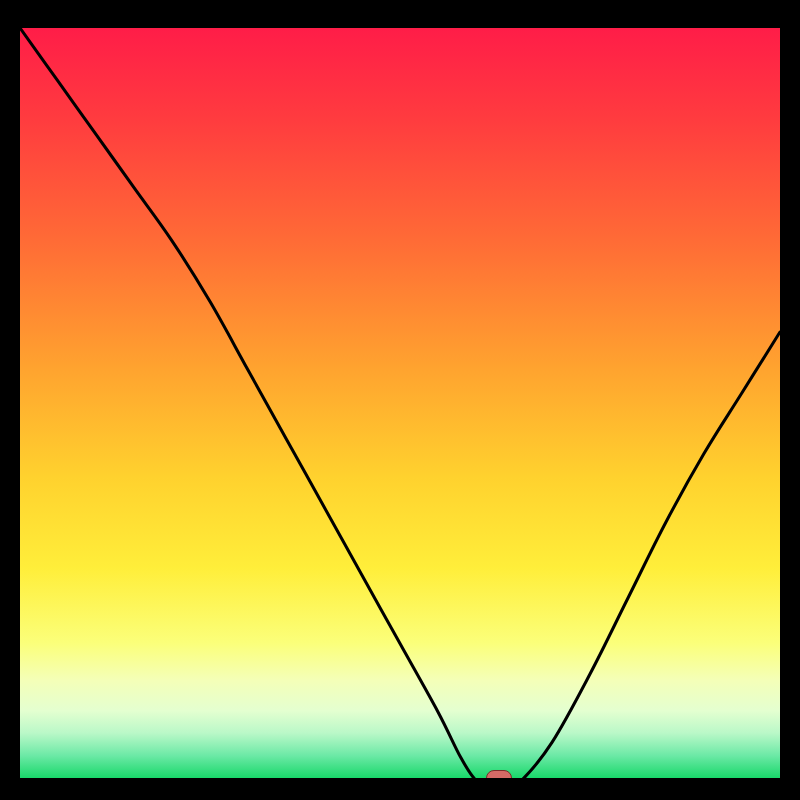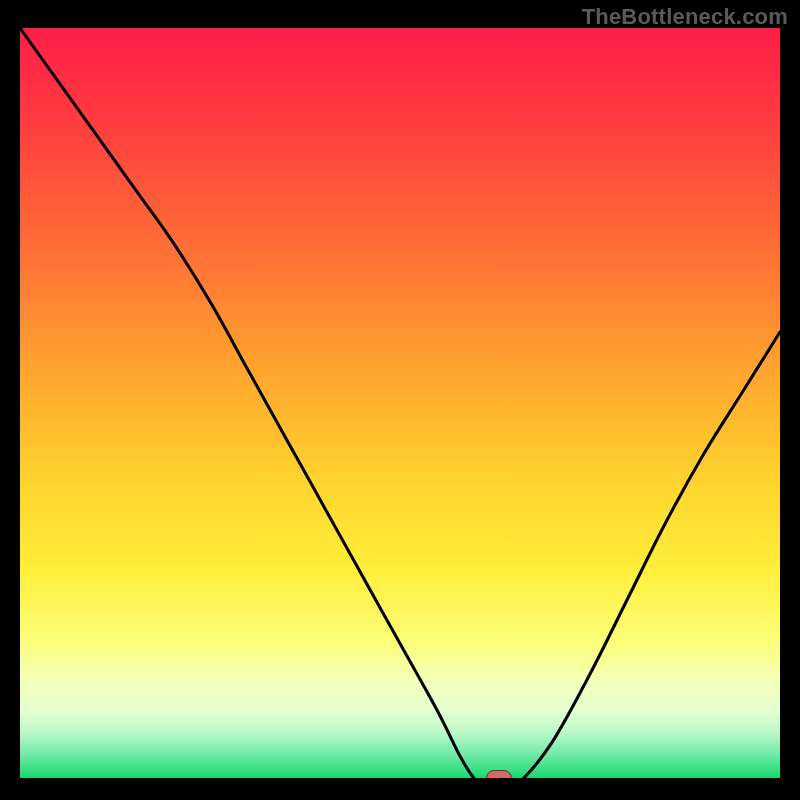--- a/index.html
+++ b/index.html
@@ -59,21 +59,20 @@
     border: 1px solid #7a2e2b;
     border-radius: 8px;
     transform: translate(-50%, -50%);
     z-index: 8;
   }
 </style>
 </head>
 <body>
 <div class="frame">
 
-  <div class="watermark">TheBottleneck.com</div>
 
   <div class="plot-area" style="left: 20px; top: 28px; width: 760px; height: 750px;">
     <svg class="curve" viewBox="0 0 1000 1000" preserveAspectRatio="none">
       <path id="curve-path" d="M 0.0 0.0 C 9.0 12.6, 32.0 44.8, 50.0 70.0 C 68.0 95.2, 82.0 114.8, 100.0 140.0 C 118.0 165.2, 132.0 184.8, 150.0 210.0 C 168.0 235.2, 182.0 253.0, 200.0 280.0 C 218.0 307.0, 232.0 329.4, 250.0 360.0 C 268.0 390.6, 282.0 417.6, 300.0 450.0 C 318.0 482.4, 332.0 507.6, 350.0 540.0 C 368.0 572.4, 382.0 597.6, 400.0 630.0 C 418.0 662.4, 432.0 687.6, 450.0 720.0 C 468.0 752.4, 482.0 777.6, 500.0 810.0 C 518.0 842.4, 535.6 873.0, 550.0 900.0 C 564.4 927.0, 571.0 943.8, 580.0 960.0 C 589.0 976.2, 592.8 982.8, 600.0 990.0 C 607.2 997.2, 612.8 998.2, 620.0 1000.0 C 627.2 1001.8, 632.8 1001.8, 640.0 1000.0 C 647.2 998.2, 649.2 1000.8, 660.0 990.0 C 670.8 979.2, 683.8 965.2, 700.0 940.0 C 716.2 914.8, 732.0 884.2, 750.0 850.0 C 768.0 815.8, 782.0 786.0, 800.0 750.0 C 818.0 714.0, 832.0 684.2, 850.0 650.0 C 868.0 615.8, 882.0 590.6, 900.0 560.0 C 918.0 529.4, 932.0 508.8, 950.0 480.0 C 968.0 451.2, 991.0 414.4, 1000.0 400.0" fill="none" stroke="#000" stroke-width="4" stroke-linecap="round" stroke-linejoin="round"></path>
     </svg>
     <div class="marker" id="marker" style="left: 63%; top: 100%;"></div>
   </div>
 
 </div>
 

